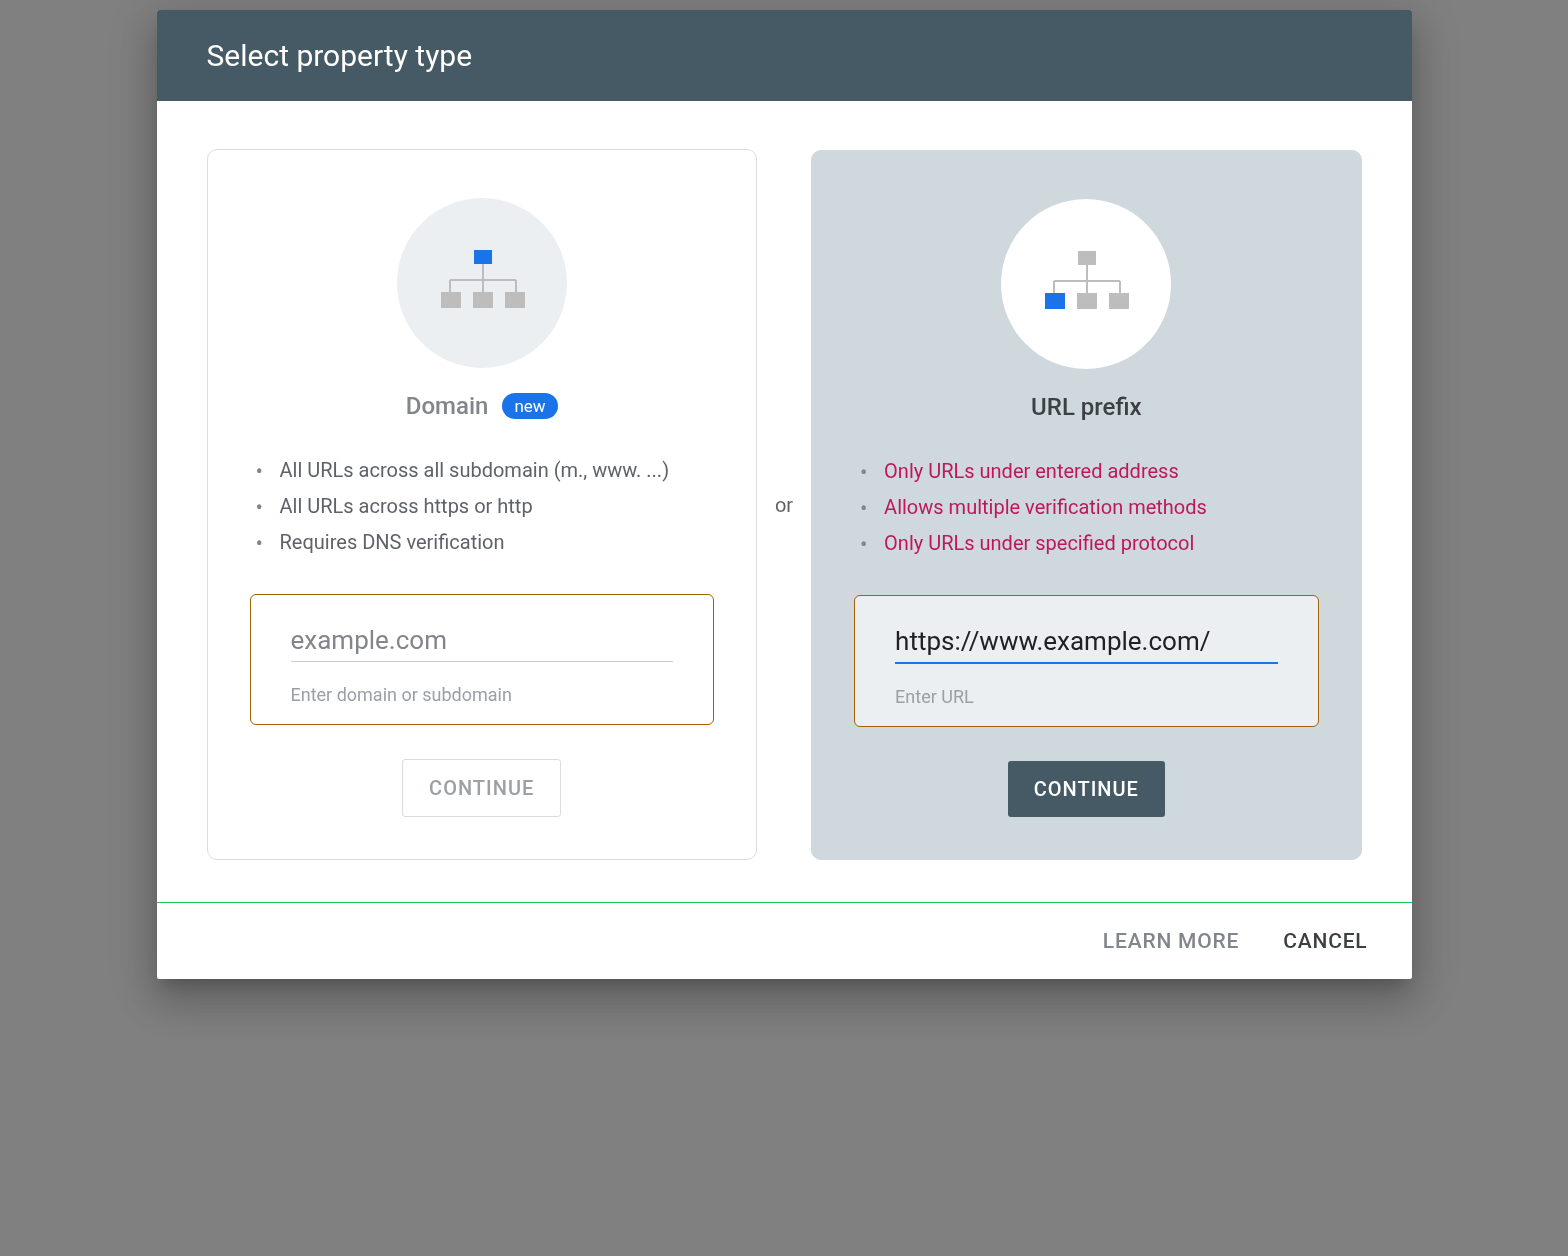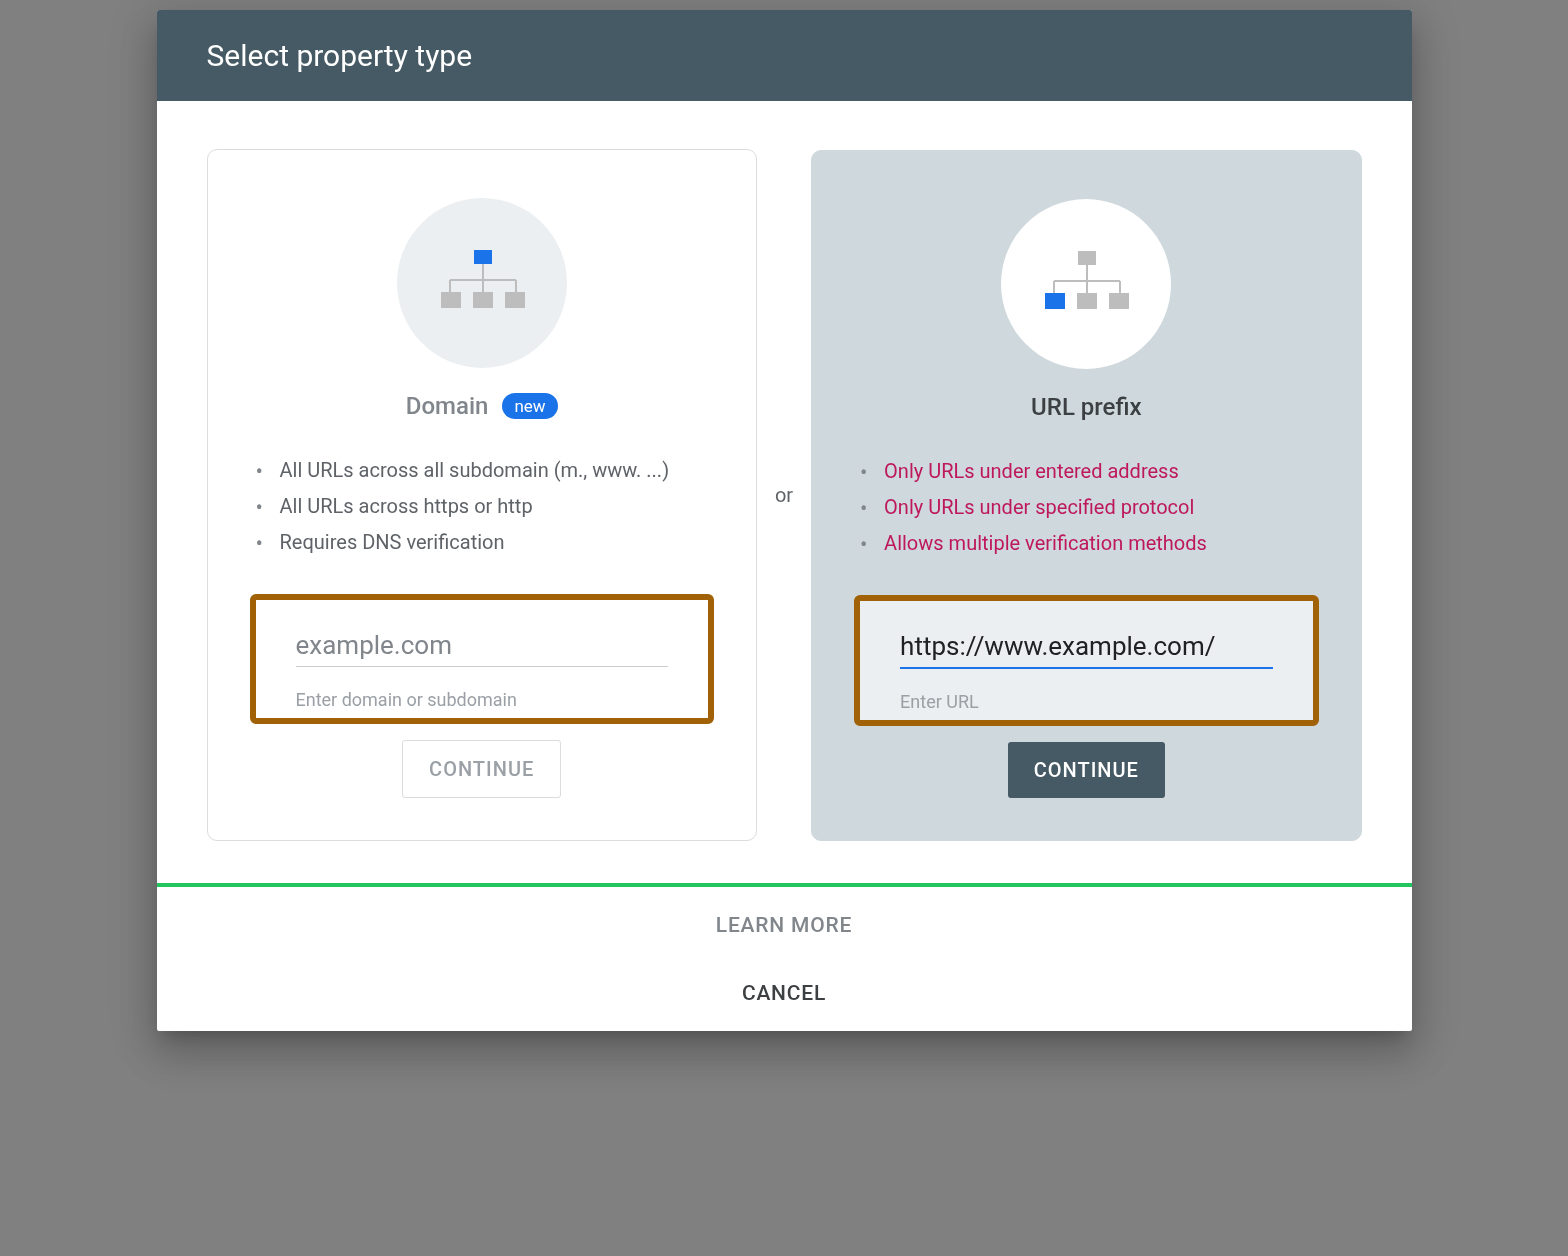--- a/index.html
+++ b/index.html
@@ -141,24 +141,24 @@
     .bullet-list li::before {
       content: "•";
       position: absolute;
       left: 0;
       color: #80868b;
       font-size: 22px;
     }
 
     .input-box {
       width: calc(100% - 20px);
-      border: 6px solid #a16207;
+      border: 1px solid #a16207;
       border-radius: 6px;
-      padding: 30px 40px 8px 40px;
-      margin-bottom: 16px;
+      padding: 30px 40px 19px 40px;
+      margin-bottom: 34px;
     }
 
     .input-box-white {
       background: #fff;
     }
 
     .input-box-highlight {
       background: #eceff1;
     }
 
@@ -209,26 +209,25 @@
       border-radius: 3px;
     }
 
     .continue-btn-active {
       background: #455a64;
       color: #fff;
       border-radius: 3px;
     }
 
     .dialog-footer {
-      border-top: 4px solid #22c55e;
+      border-top: 1px solid #22c55e;
       display: flex;
       justify-content: flex-end;
       gap: 44px;
       padding: 26px 44px;
-      flex-direction: column;
     }
 
     .footer-link {
       color: #80868b;
       font-size: 21px;
       font-weight: 500;
       letter-spacing: 0.8px;
       background: none;
       border: none;
       cursor: pointer;
@@ -300,22 +299,22 @@
           <rect x="4" y="44" width="20" height="16" fill="#1a73e8"></rect>
           <rect x="36" y="44" width="20" height="16" fill="#bdbdbd"></rect>
           <rect x="68" y="44" width="20" height="16" fill="#bdbdbd"></rect>
         </svg>
       </div>
       <div class="card-title-row">
         <span class="card-title">URL prefix</span>
       </div>
       <ul class="bullet-list">
         <li>Only URLs under entered address</li>
+        <li>Allows multiple verification methods</li>
         <li>Only URLs under specified protocol</li>
-        <li>Allows multiple verification methods</li>
       </ul>
       <div class="input-box input-box-highlight">
         <input type="text" class="text-input" value="https://www.example.com/" style="">
         <div class="input-hint">Enter URL</div>
       </div>
       <button class="continue-btn continue-btn-active">CONTINUE</button>
     </div>
 
   </div>
 

